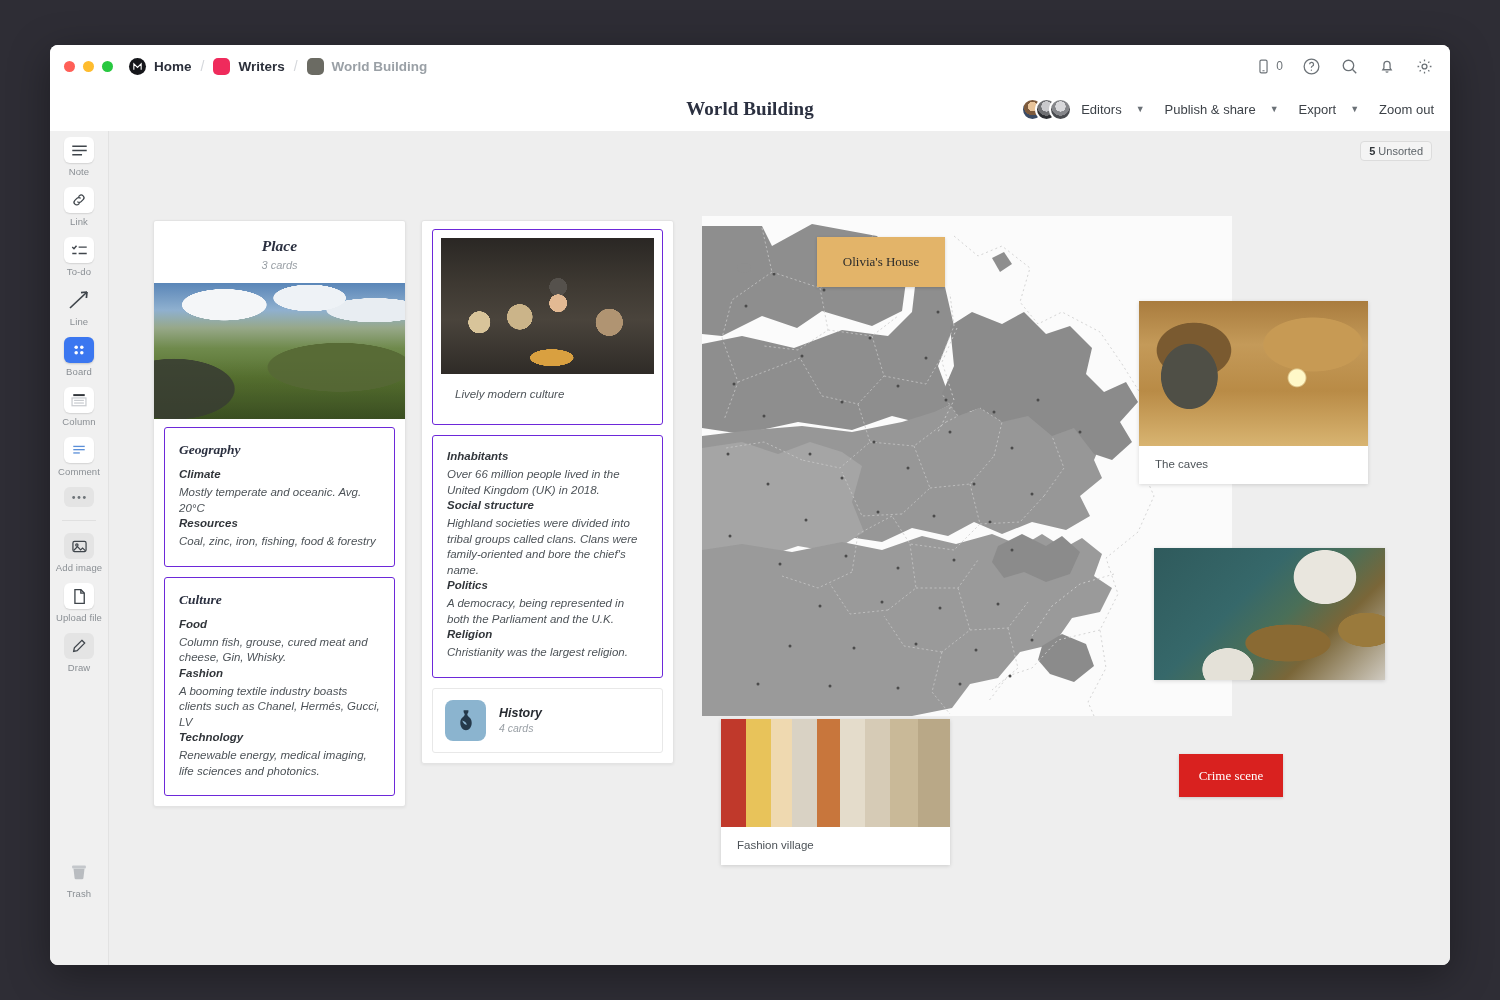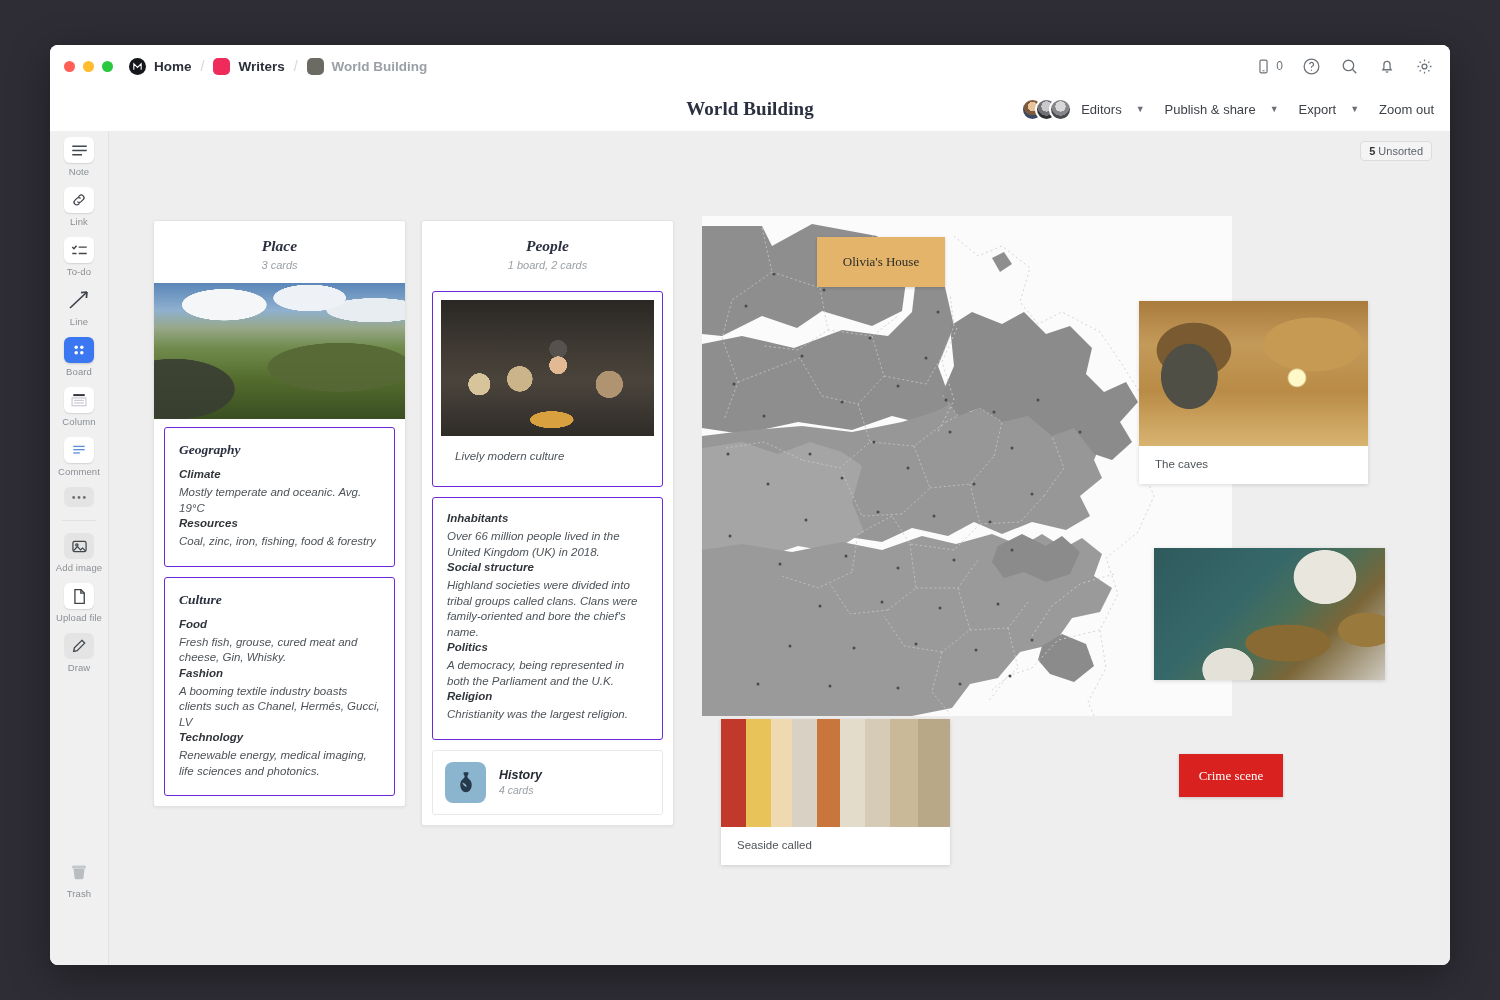--- a/index.html
+++ b/index.html
@@ -456,41 +456,37 @@
                  radial-gradient(ellipse 70px 26px at 28% 16%, #f4f6f8 0 60%, rgba(255,255,255,0) 61%),
                  radial-gradient(ellipse 60px 22px at 62% 11%, #eef2f6 0 60%, rgba(255,255,255,0) 61%),
                  radial-gradient(ellipse 80px 20px at 88% 20%, #e8edf2 0 60%, rgba(255,255,255,0) 61%),
                  radial-gradient(ellipse 120px 60px at 8% 78%, #3d4433 0 50%, rgba(0,0,0,0) 51%),
                  radial-gradient(ellipse 130px 44px at 74% 62%, #586b36 0 55%, rgba(0,0,0,0) 56%),
                  linear-gradient(to bottom, #5a86b8 0%, #8fb0cf 20%, #97a889 33%, #6f8a4c 48%, #56702f 70%, #3f5524 100%);"></div>
 
           <div class="inner-card">
             <div class="ic-title">Geography</div>
             <div class="fld-key">Climate</div>
-            <div class="fld-val">Mostly temperate and oceanic. Avg. 19°C</div>
+            <div class="fld-val">Mostly temperate and oceanic. Avg. 20°C</div>
             <div class="fld-key">Resources</div>
             <div class="fld-val">Coal, zinc, iron, fishing, food &amp; forestry</div>
           </div>
 
           <div class="inner-card">
             <div class="ic-title">Culture</div>
             <div class="fld-key">Food</div>
-            <div class="fld-val">Fresh fish, grouse, cured meat and cheese, Gin, Whisky.</div>
+            <div class="fld-val">Column fish, grouse, cured meat and cheese, Gin, Whisky.</div>
             <div class="fld-key">Fashion</div>
             <div class="fld-val">A booming textile industry boasts clients such as Chanel, Hermés, Gucci, LV</div>
             <div class="fld-key">Technology</div>
             <div class="fld-val">Renewable energy, medical imaging, life sciences and photonics.</div>
           </div>
         </div>
 
         <div class="board-card" style="left:312px; top:89px; width:253px;">
-          <div class="bc-head">
-            <div class="bc-title">People</div>
-            <div class="bc-sub">1 board, 2 cards</div>
-          </div>
 
           <div class="inner-card nopad">
             <div class="bc-photo" style="background-image:
                    radial-gradient(circle 26px at 18% 62%, #d8c49a 0 42%, rgba(0,0,0,0) 43%),
                    radial-gradient(circle 30px at 37% 58%, #cbb489 0 42%, rgba(0,0,0,0) 43%),
                    radial-gradient(circle 22px at 55% 48%, #e2b993 0 40%, rgba(0,0,0,0) 41%),
                    radial-gradient(circle 16px at 55% 36%, #55514c 0 55%, rgba(0,0,0,0) 56%),
                    radial-gradient(circle 30px at 79% 62%, #b09472 0 45%, rgba(0,0,0,0) 46%),
                    radial-gradient(ellipse 36px 14px at 52% 88%, #d9a040 0 60%, rgba(0,0,0,0) 61%),
                    linear-gradient(to bottom, #2a2724 0%, #3e3932 34%, #4a443c 60%, #2f2b27 100%);"></div>
@@ -684,21 +680,21 @@
                radial-gradient(ellipse 40px 24px at 92% 62%, #9a7a3c 0 70%, rgba(0,0,0,0) 72%),
                linear-gradient(135deg, #2f5a5c 0%, #36686a 38%, #4a6f58 55%, #7a6638 72%, #cfcac0 100%);"></div>
 
         <div class="photo-note" style="left:612px; top:588px; width:229px;">
           <div class="pn-img" style="height:108px; background-image:
                  linear-gradient(to right,
                    #c0392b 0 11%, #e8c35a 11% 22%, #efd9b0 22% 31%, #d9d2c4 31% 42%,
                    #c8763c 42% 52%, #e4dccb 52% 63%, #d6cbb6 63% 74%, #c9b998 74% 86%, #b9a887 86% 100%),
                  linear-gradient(to bottom, #8fb6d8 0 28%, rgba(0,0,0,0) 29%);
                  background-blend-mode: normal;"></div>
-          <div class="pn-cap">Seaside called</div>
+          <div class="pn-cap">Fashion village</div>
         </div>
 
         <div class="sticky olivia" style="left:708px; top:106px; width:128px; height:50px;">
           <span>Olivia's House</span>
         </div>
 
         <div class="sticky crime" style="left:1070px; top:623px; width:104px; height:43px;">
           <span>Crime scene</span>
         </div>
 

